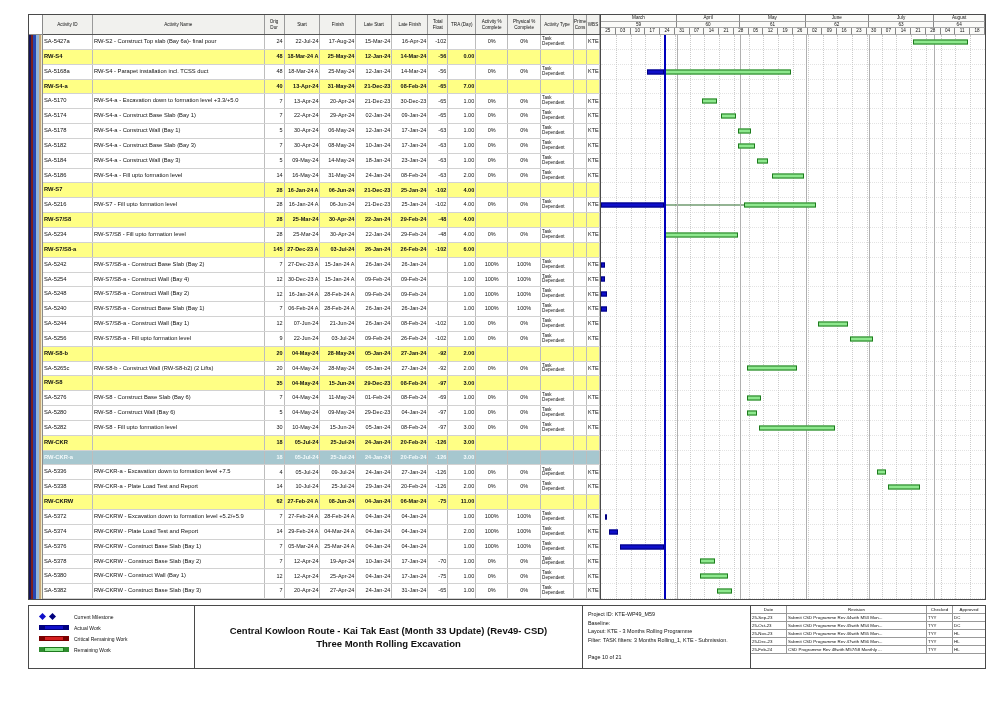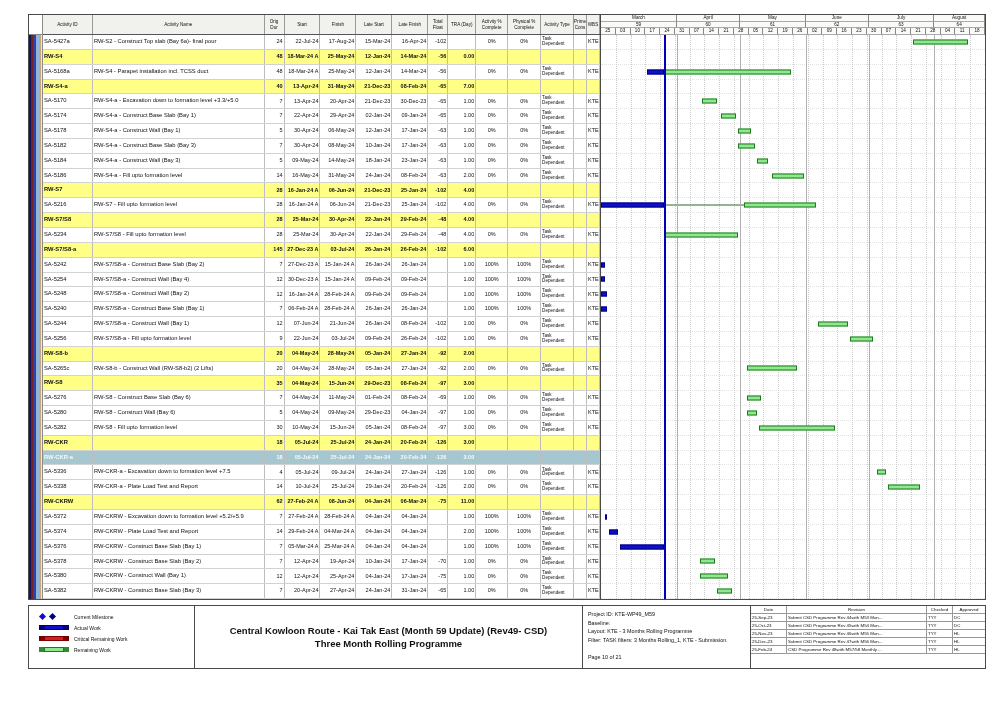--- a/index.html
+++ b/index.html
@@ -917,22 +917,22 @@
           <span class="leg-bar">
             <span class="leg-end" style="background: rgb(46, 139, 46);"></span>
             <span class="leg-mid" style="background: rgb(142, 232, 142); border: 1px solid rgb(30, 122, 30);"></span>
             <span class="leg-end" style="background: rgb(46, 139, 46);"></span>
           </span>
           <span class="leg-label">Remaining Work</span>
         </div>
       </div>
 
     <div class="title-box">
-      <div class="title-line">Central Kowloon Route - Kai Tak East (Month 59 Update) (Rev49- CSD)</div>
-      <div class="title-line">Three Month Rolling Programme</div>
+      <div class="title-line">Central Kowloon Route - Kai Tak East (Month 33 Update) (Rev49- CSD)</div>
+      <div class="title-line">Three Month Rolling Excavation</div>
     </div>
 
     <div class="info-box">
       <div>
           <div class="info-line">Project ID: KTE-WP49_M59</div>
           <div class="info-line">Baseline:</div>
           <div class="info-line">Layout: KTE - 3 Months Rolling Programme</div>
           <div class="info-line">Filter: TASK filters: 3 Months Rolling_1, KTE - Submission.</div>
         </div>
       <div class="page-label">Page 10 of 21</div>

